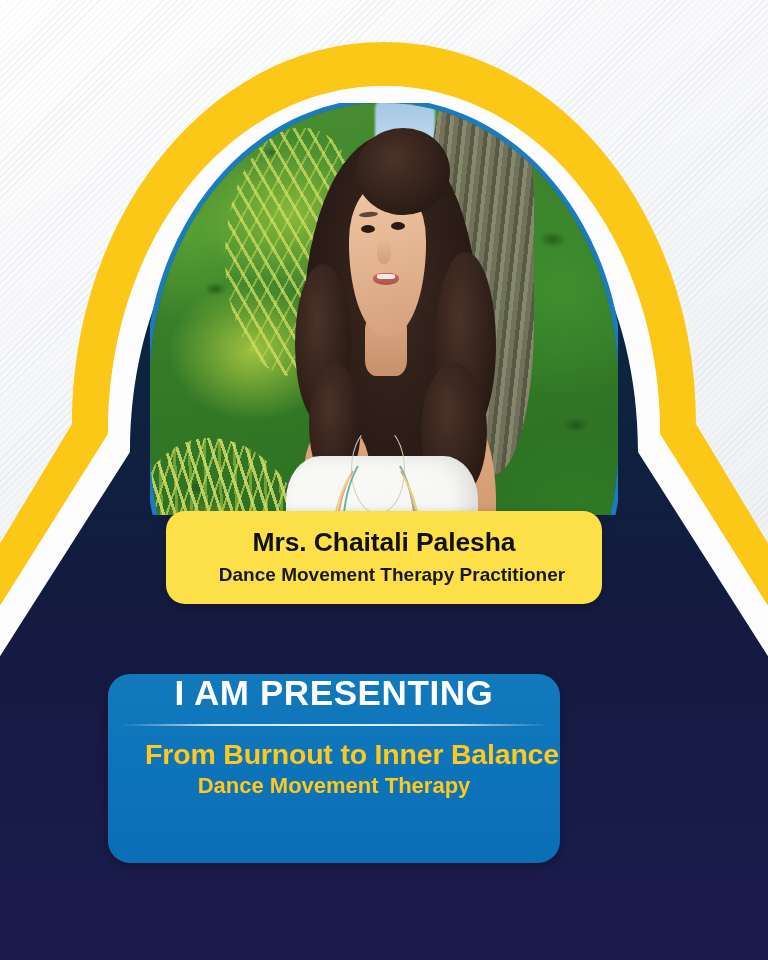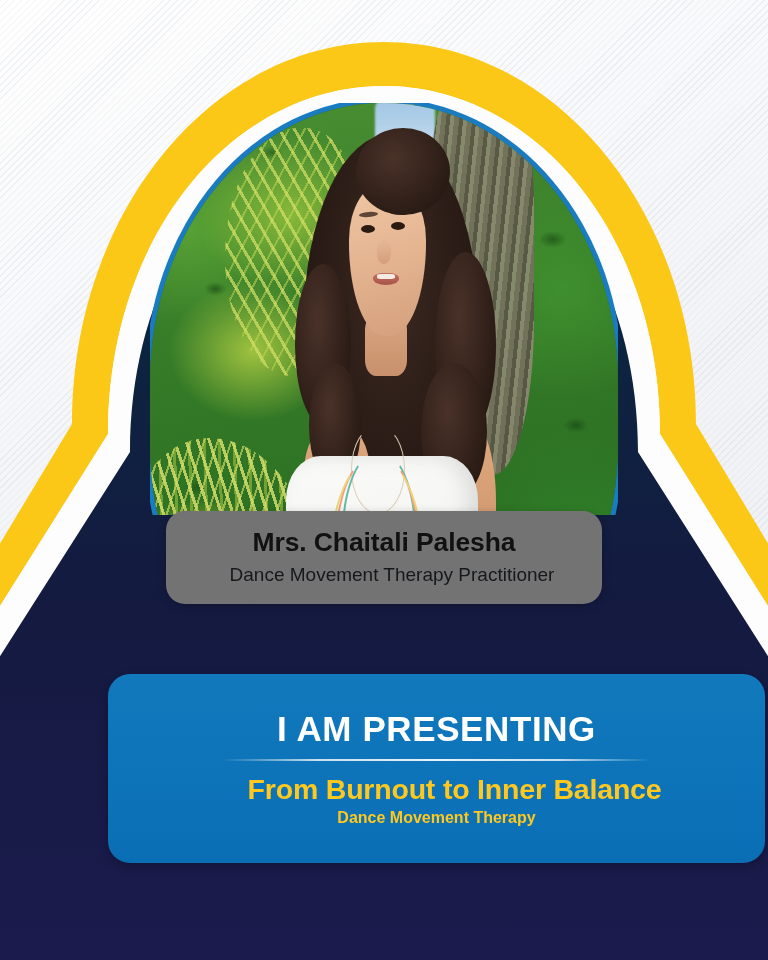--- a/index.html
+++ b/index.html
@@ -276,60 +276,59 @@
   .n3 { left: 38.4%; top: 57%; width: 19%;   height: 32%; border-color: #efd37a; border-top-color: transparent; }
   .n4 { left: 43%;   top: 52%; width: 11%;   height: 14%; border-color: #d8cdb0; border-top-color: transparent; border-width: 1.4px; }
 
   
   .nameplate {
     position: absolute;
     left: 166px;
     top: 511px;
     width: 436px;
     height: 93px;
-    background: #737373;
+    background: #fde047;
     border-radius: 19px;
     box-shadow: 0 2px 8px rgba(0,0,0,0.22);
     display: flex;
     flex-direction: column;
     align-items: center;
     justify-content: center;
     gap: 8px;
   }
   .nameplate .speaker-name {
     font-size: 26.5px;
     font-weight: 700;
     color: #111111;
     letter-spacing: -0.1px;
     line-height: 1.05;
   }
   .nameplate .speaker-role {
     font-size: 19px;
-    font-weight: 400;
+    font-weight: 700;
     color: #16181c;
     line-height: 1.15;
     margin-left: 16px;
   }
 
   
   .presenting-card {
     position: absolute;
     left: 108px;
     top: 674px;
-    width: 657px;
+    width: 452px;
     height: 189px;
     background: linear-gradient(180deg, #1379bd 0%, #0e74b9 50%, #0a6eb4 100%);
     border-radius: 22px;
     box-shadow: 0 3px 10px rgba(0,0,0,0.25);
     display: flex;
     flex-direction: column;
     align-items: center;
     padding-top: 0;
     box-sizing: border-box;
-    justify-content: center;
   }
   .presenting-eyebrow {
     font-size: 35px;
     font-weight: 700;
     color: #ffffff;
     letter-spacing: 0.6px;
     line-height: 1.1;
   }
   .card-divider {
     width: 428px;
@@ -345,21 +344,21 @@
   }
   .talk-title {
     font-size: 28.5px;
     font-weight: 700;
     color: #ffc81e;
     line-height: 1.12;
     letter-spacing: -0.2px;
     margin-left: 36px;
   }
   .talk-subtitle {
-    font-size: 16px;
+    font-size: 22px;
     font-weight: 700;
     color: #ffc81e;
     line-height: 1.15;
     margin-top: 3px;
   }
 </style>
 </head>
 <body>
 
 <div id="poster">

